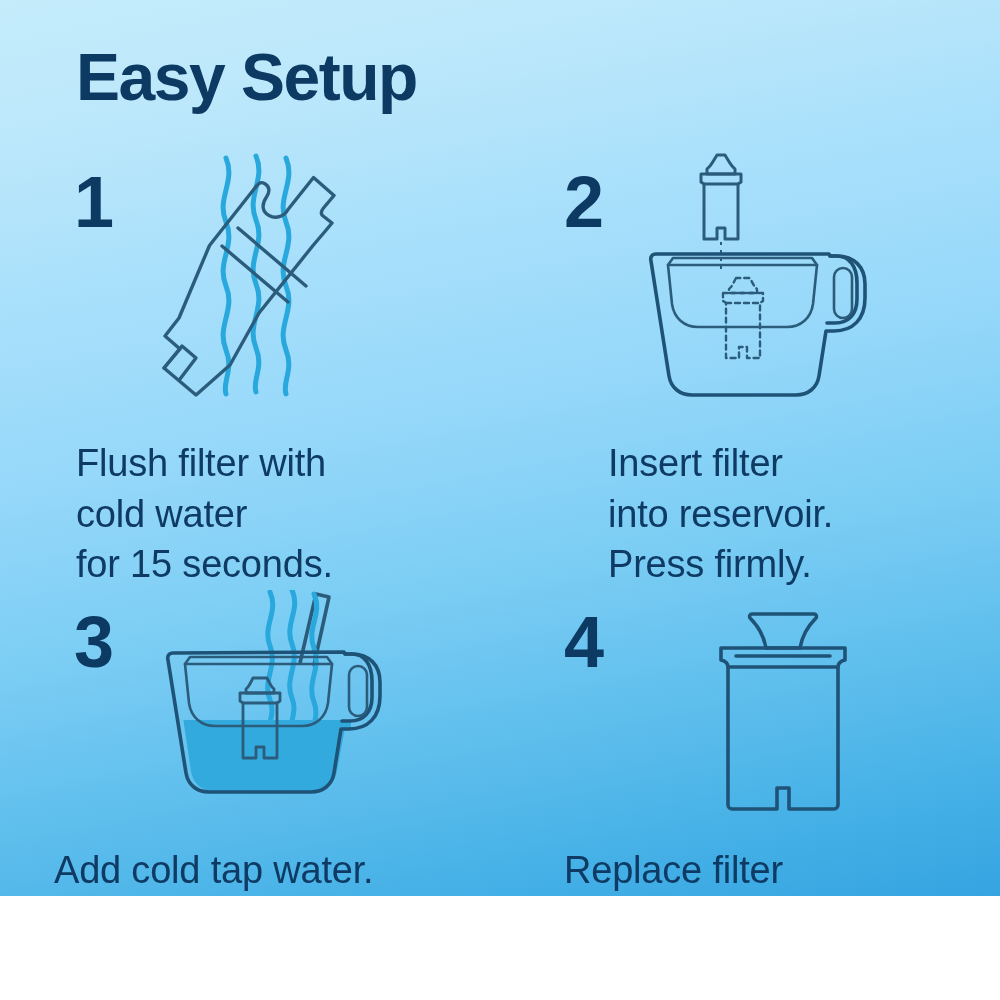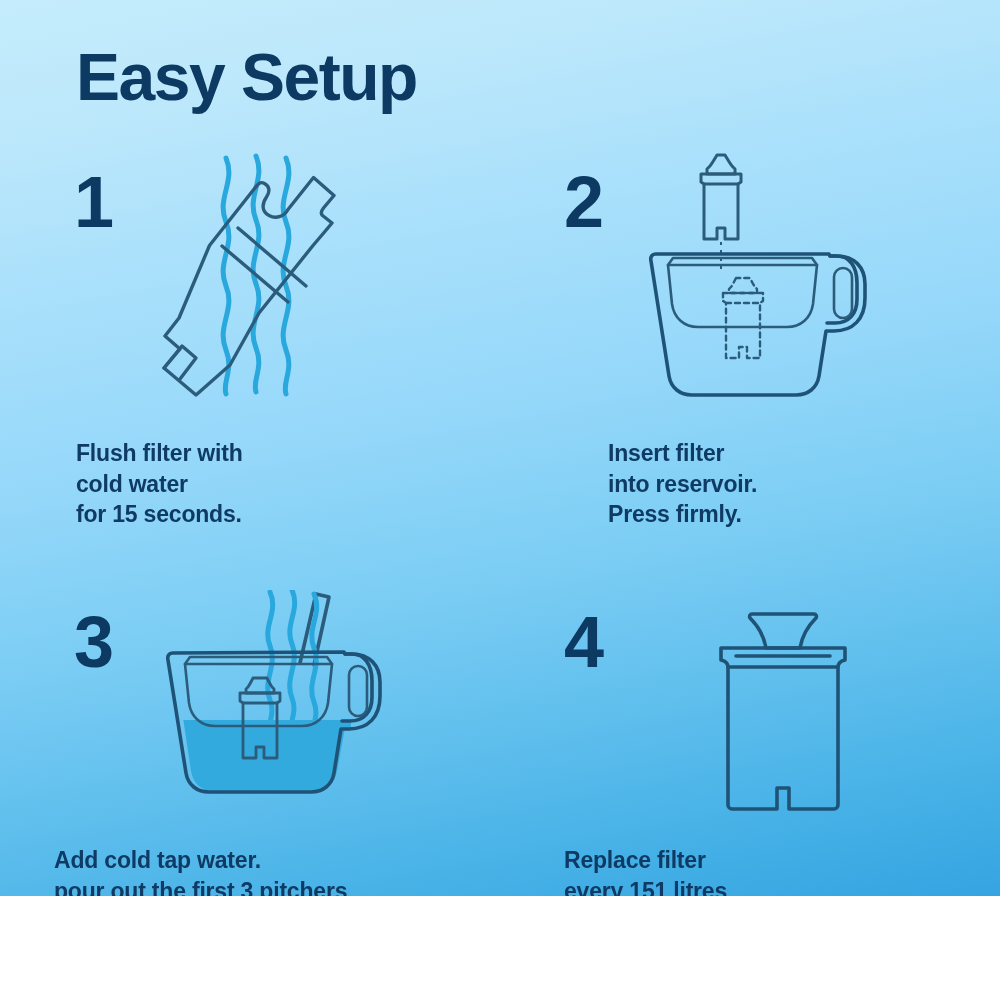--- a/index.html
+++ b/index.html
@@ -68,22 +68,22 @@
   .step-art {
     position: absolute;
   }
   #step-1 .step-art { left: 50px;  top: 0px; }
   #step-2 .step-art { left: 90px;  top: 0px; }
   #step-3 .step-art { left: 130px; top: 10px; }
   #step-4 .step-art { left: 140px; top: 20px; }
 
   .step-caption {
     position: absolute;
-    font-size: 23px;
-    font-weight: bold;
+    font-size: 38px;
+    font-weight: normal;
     color: #0e3a63;
     line-height: 1.33;
     letter-spacing: -0.2px;
     white-space: pre-line;
   }
   #step-1 .step-caption { left: 18px; top: 288px; }
   #step-2 .step-caption { left: 16px; top: 288px; margin-left: 44px; }
   #step-3 .step-caption { left: 26px; top: 265px; }
   #step-4 .step-caption { left: 16px; top: 265px; }
 </style>

